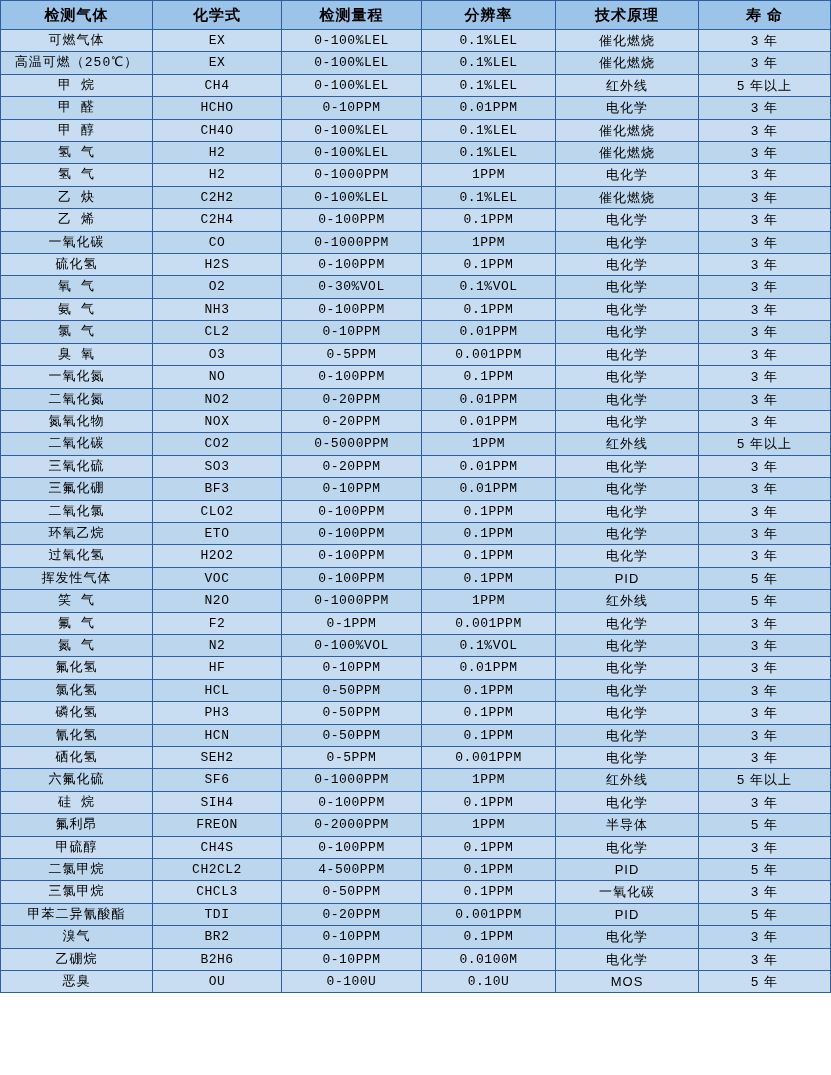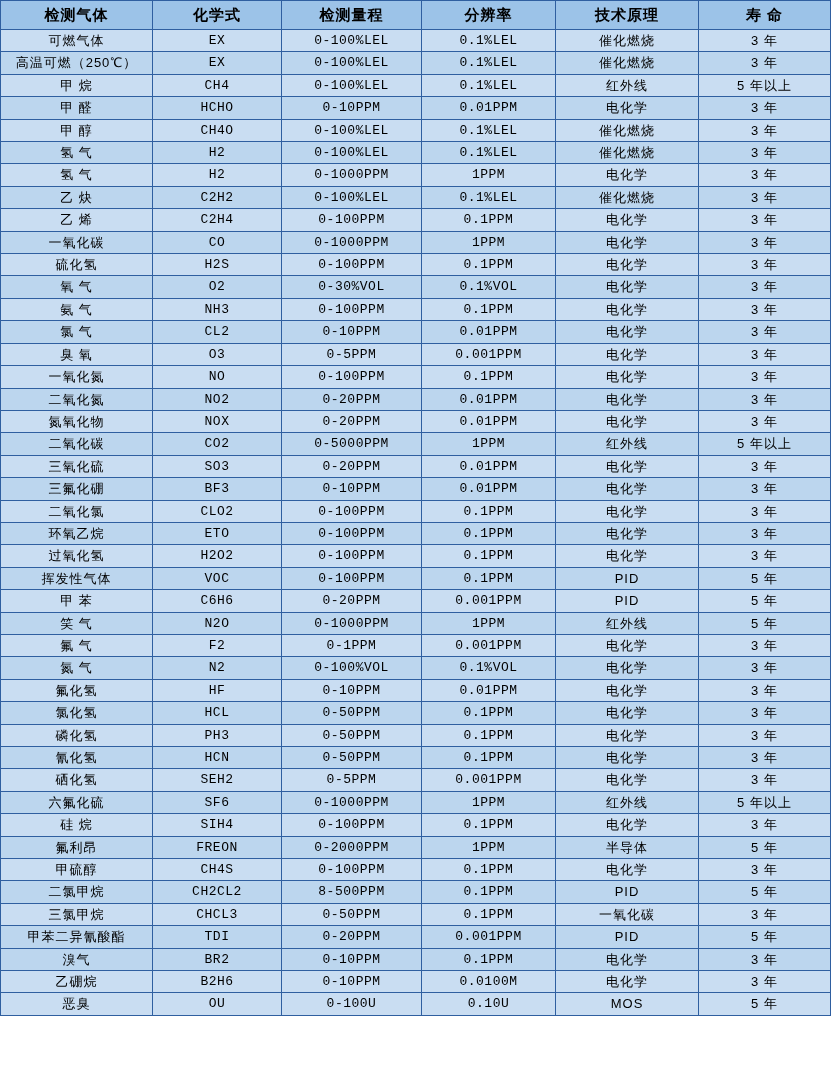--- a/index.html
+++ b/index.html
@@ -42,20 +42,21 @@
     background: #c9ddf2;
     font-size: 13px;
     height: 19.4px;
     line-height: 19.4px;
   }
   table.gas-table tr.odd td {
     background: #bcd6ee;
   }
   td.c-name {
     letter-spacing: 1px;
+    font-family: Liberation Mono, monospace;
   }
   td.c-formula,
   td.c-range,
   td.c-res {
     font-family: "Liberation Mono", monospace;
     font-size: 12.5px;
     letter-spacing: 0.5px;
   }
   td.c-tech,
   td.c-life {
@@ -285,28 +286,20 @@
           <td class="c-life">3 年</td>
         </tr>
         <tr class="odd">
           <td class="c-name">挥发性气体</td>
           <td class="c-formula">VOC</td>
           <td class="c-range">0-100PPM</td>
           <td class="c-res">0.1PPM</td>
           <td class="c-tech">PID</td>
           <td class="c-life">5 年</td>
         </tr>
-        <tr>
-          <td class="c-name">甲 苯</td>
-          <td class="c-formula">C6H6</td>
-          <td class="c-range">0-20PPM</td>
-          <td class="c-res">0.001PPM</td>
-          <td class="c-tech">PID</td>
-          <td class="c-life">5 年</td>
-        </tr>
         <tr class="odd">
           <td class="c-name">笑 气</td>
           <td class="c-formula">N2O</td>
           <td class="c-range">0-1000PPM</td>
           <td class="c-res">1PPM</td>
           <td class="c-tech">红外线</td>
           <td class="c-life">5 年</td>
         </tr>
         <tr>
           <td class="c-name">氟 气</td>
@@ -392,21 +385,21 @@
           <td class="c-name">甲硫醇</td>
           <td class="c-formula">CH4S</td>
           <td class="c-range">0-100PPM</td>
           <td class="c-res">0.1PPM</td>
           <td class="c-tech">电化学</td>
           <td class="c-life">3 年</td>
         </tr>
         <tr class="odd">
           <td class="c-name">二氯甲烷</td>
           <td class="c-formula">CH2CL2</td>
-          <td class="c-range">8-500PPM</td>
+          <td class="c-range">4-500PPM</td>
           <td class="c-res">0.1PPM</td>
           <td class="c-tech">PID</td>
           <td class="c-life">5 年</td>
         </tr>
         <tr>
           <td class="c-name">三氯甲烷</td>
           <td class="c-formula">CHCL3</td>
           <td class="c-range">0-50PPM</td>
           <td class="c-res">0.1PPM</td>
           <td class="c-tech">一氧化碳</td>

